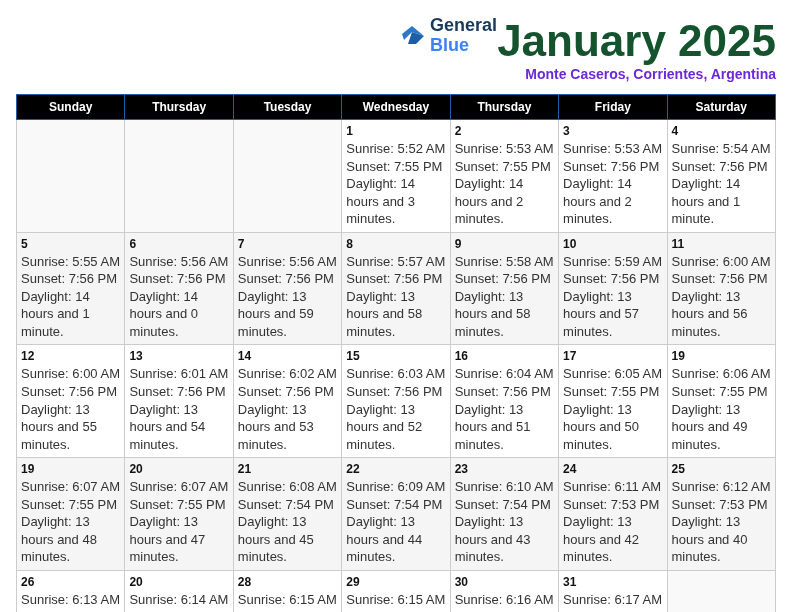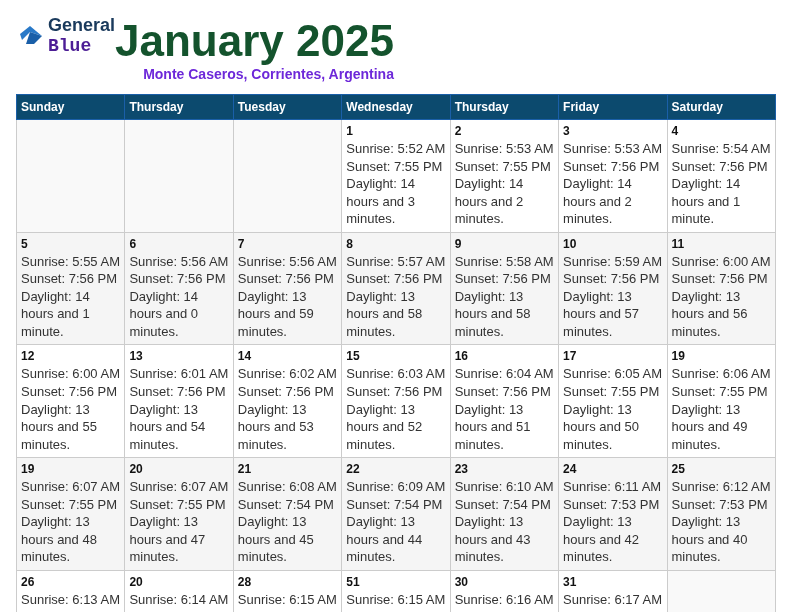--- a/index.html
+++ b/index.html
@@ -5,38 +5,37 @@
     * { box-sizing: border-box; margin: 0; padding: 0; }
     body {
       font-family: Arial, sans-serif;
       background: #fff;
       width: 792px;
       min-height: 612px;
       padding: 16px;
     }
     .header {
       display: flex;
-      justify-content: flex-start;
+      justify-content: flex-end;
       align-items: flex-start;
       margin-bottom: 12px;
     }
     .logo {
       display: flex;
       align-items: center;
       gap: 4px;
     }
     .logo-text {
       font-size: 18px;
       font-weight: bold;
       color: #1a3a5c;
       line-height: 1.1;
     }
     .logo-text span {
-      color: #4c1d95;
-      font-family: Liberation Mono, monospace;
+      color: #3b82f6;
     }
     .logo-bird {
       width: 28px;
       height: 28px;
     }
     .title-block {
       text-align: right;
     }
     .month-title {
       font-size: 44px;
@@ -47,26 +46,26 @@
       font-size: 14px;
       color: #6d28d9;
       font-weight: bold;
     }
     table {
       width: 100%;
       border-collapse: collapse;
       table-layout: fixed;
     }
     thead tr th {
-      background: #0c4a6e;
+      background: #000000;
       color: #fff;
       font-size: 12px;
       font-weight: bold;
       padding: 5px 4px;
-      text-align: left;
+      text-align: center;
       border: 1px solid #1a5fa8;
     }
     tbody tr td {
       vertical-align: top;
       border: 1px solid #ccc;
       padding: 4px 4px;
       font-size: 9.5px;
       color: #222;
       height: 82px;
       background: #fff;
@@ -297,21 +296,21 @@
 Sunset: 7:52 PM
 Daylight: 13 hours and 38 minutes.</div>
         </td>
         <td>
           <span class="day-number">28</span>
           <div class="cell-content">Sunrise: 6:15 AM
 Sunset: 7:51 PM
 Daylight: 13 hours and 36 minutes.</div>
         </td>
         <td>
-          <span class="day-number">51</span>
+          <span class="day-number">29</span>
           <div class="cell-content">Sunrise: 6:15 AM
 Sunset: 7:51 PM
 Daylight: 13 hours and 35 minutes.</div>
         </td>
         <td>
           <span class="day-number">30</span>
           <div class="cell-content">Sunrise: 6:16 AM
 Sunset: 7:50 PM
 Daylight: 13 hours and 33 minutes.</div>
         </td>

